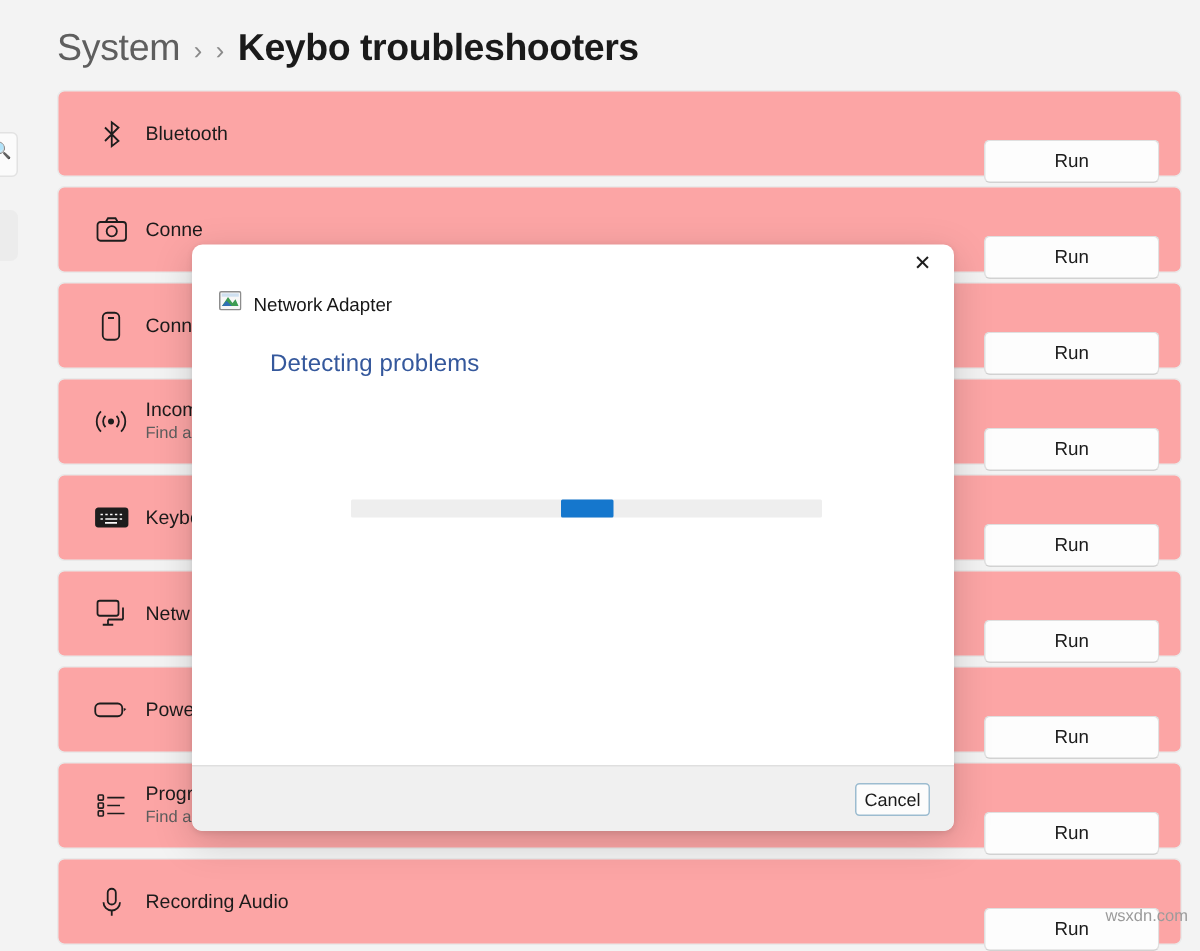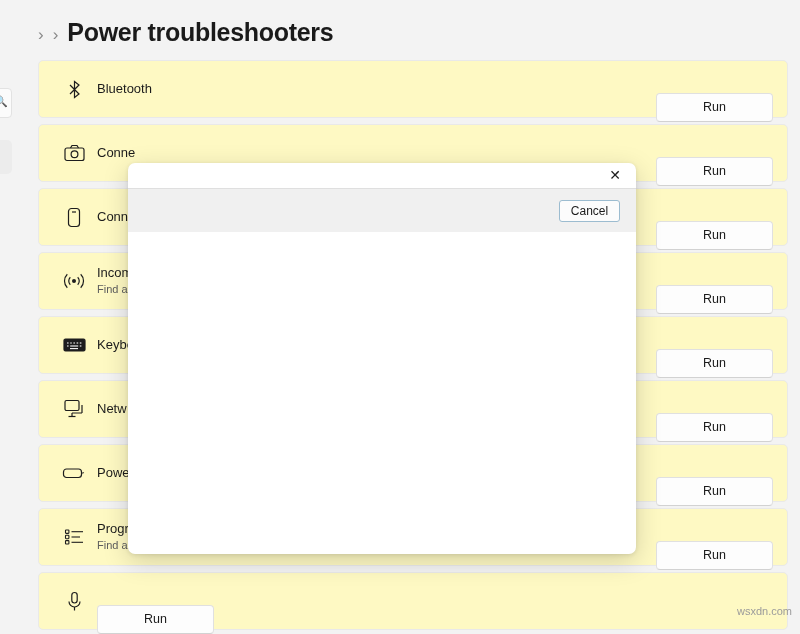--- a/index.html
+++ b/index.html
@@ -85,21 +85,21 @@
   #troubleshooter-list {
     position: absolute;
     left: 38px;
     top: 60px;
     width: 750px;
   }
   .ts-row {
     position: relative;
     height: 58px;
     margin-bottom: 6px;
-    background: #fef9c3;
+    background: #fca5a5;
     border: 1px solid #e9e9e9;
     border-radius: 5px;
     box-sizing: border-box;
     display: flex;
     align-items: center;
   }
   .ts-icon {
     width: 46px;
     min-width: 46px;
     margin-left: 12px;
@@ -220,21 +220,21 @@
     height: 43px;
     min-height: 43px;
     background: #f0f0f0;
     border-top: 1px solid #dfdfdf;
     display: flex;
     align-items: center;
     justify-content: flex-end;
     padding-right: 16px;
   }
   #cancel-button {
-    width: 61px;
+    width: 50px;
     height: 22px;
     background: #fcfcfc;
     border: 1px solid #9cbcd0;
     border-radius: 3px;
     font-family: "Liberation Sans", sans-serif;
     font-size: 12px;
     color: #1b1b1b;
     cursor: pointer;
     padding: 0;
   }
@@ -252,23 +252,24 @@
 <body>
 
 <div id="settings-page">
 
   <div id="nav-search-stub">
     <span class="glyph">🔍</span>
   </div>
   <div id="nav-item-stub"></div>
 
   <div id="breadcrumb">
+    <span class="crumb-link">System</span>
     <span class="crumb-sep">›</span>
     <span class="crumb-sep">›</span>
-    <span class="crumb-current">Power troubleshooters</span>
+    <span class="crumb-current">Keybo troubleshooters</span>
   </div>
 
   <div id="troubleshooter-list">
 
     <div class="ts-row">
       <div class="ts-icon">
         <svg width="17" height="19" viewBox="0 0 17 19" fill="none" stroke="currentColor" stroke-width="1.2">
           <path d="M4 5 L13 14 L8.5 17.5 L8.5 1.5 L13 5 L4 14"></path>
         </svg>
       </div>
@@ -391,30 +392,52 @@
     </div>
 
     <div class="ts-row">
       <div class="ts-icon">
         <svg width="15" height="21" viewBox="0 0 15 21" fill="none" stroke="currentColor" stroke-width="1.2">
           <rect x="4.8" y="1.5" width="5.4" height="10.5" rx="2.7"></rect>
           <path d="M2 10.5 A5.5 5.5 0 0 0 13 10.5"></path>
           <line x1="7.5" y1="16" x2="7.5" y2="19.5"></line>
         </svg>
       </div>
+      <div class="ts-text">
+        <div class="ts-title">Recording Audio</div>
+      </div>
       <button class="run-button">Run</button>
     </div>
 
   </div>
 </div>
 
 <div id="troubleshooter-dialog">
   <div id="dialog-titlebar">
     <button id="dialog-close">✕</button>
   </div>
 
+  <div id="dialog-body">
+    <div id="dialog-header">
+      <span>
+        <svg width="15" height="13" viewBox="0 0 15 13">
+          <rect x="0.5" y="0.5" width="14" height="12" rx="1" fill="#f7f7f7" stroke="#8d8d8d"></rect>
+          <path d="M2 10 L6 4 L9 8 L11 5.5 L13 10 Z" fill="#3d9c52"></path>
+          <path d="M2 10 L5 6.5 L8.5 10 Z" fill="#2f6fb5"></path>
+          <rect x="1.8" y="1.6" width="11.4" height="2.2" fill="#cfe0f0"></rect>
+        </svg>
+      </span>
+      <span id="dialog-app-title">Network Adapter</span>
+    </div>
+
+    <div id="dialog-status">Detecting problems</div>
+
+    <div id="progress-track">
+      <div id="progress-chunk"></div>
+    </div>
+  </div>
 
   <div id="dialog-footer">
     <button id="cancel-button">Cancel</button>
   </div>
 </div>
 
 <div id="watermark">wsxdn.com</div>
 
 </body></html>

